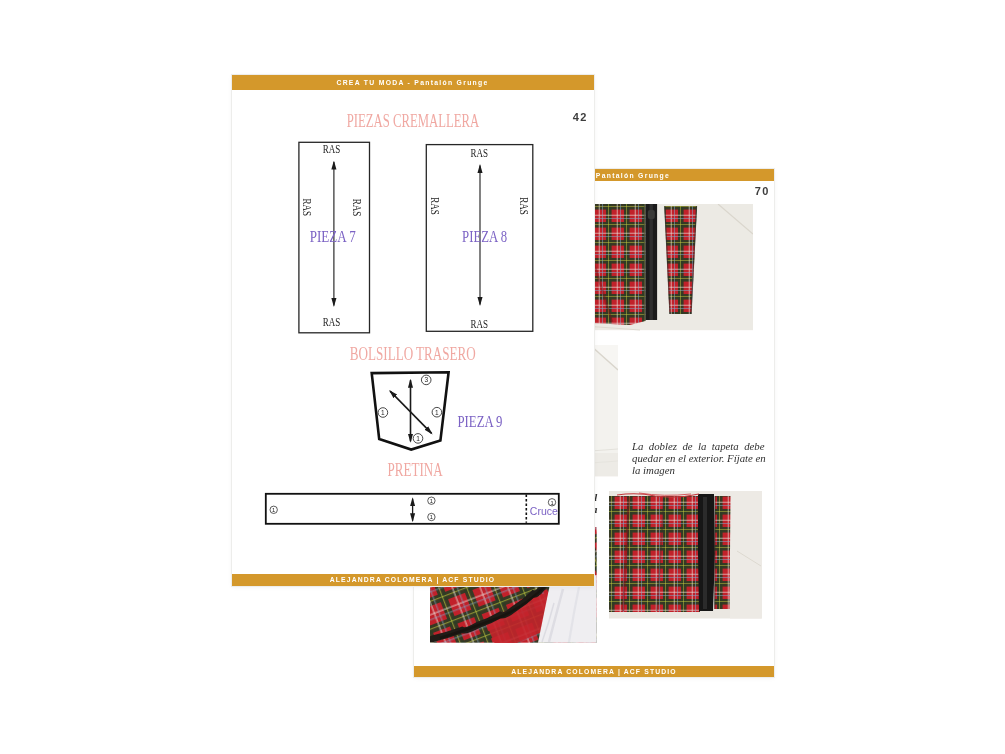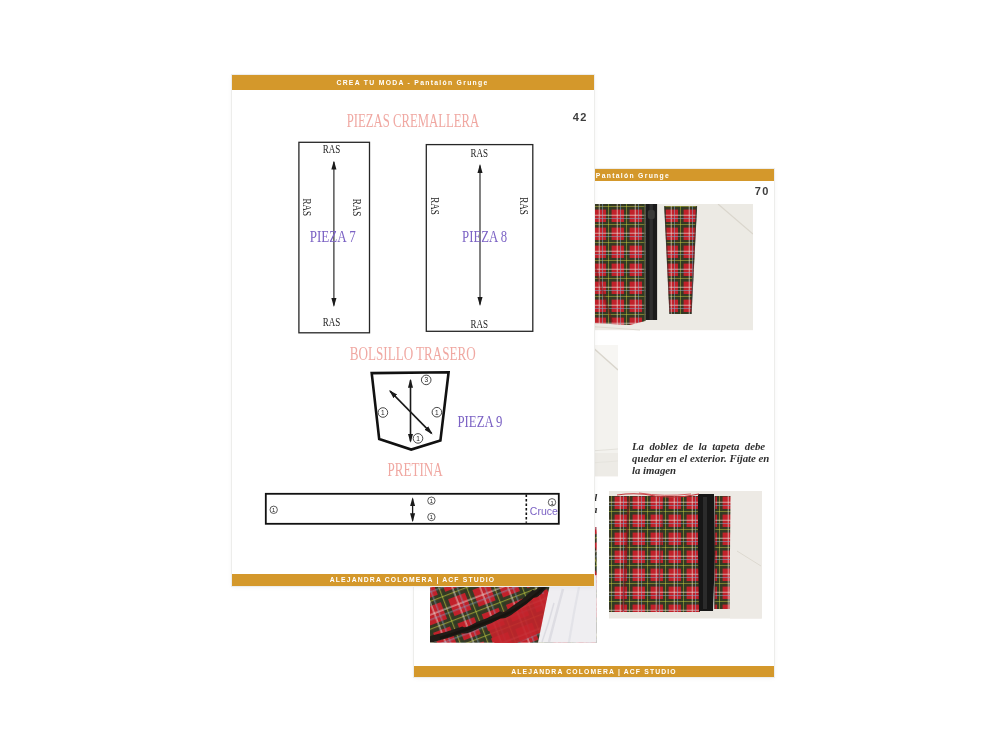--- a/index.html
+++ b/index.html
@@ -76,21 +76,21 @@
     <g>
         <rect width="54" height="131.3" fill="#f3f2ee"></rect>
        <polygon points="26,0 54,0 54,25" fill="#f7f6f3"></polygon>
        <line x1="26" y1="0" x2="54" y2="25" stroke="#d9d5cc" stroke-width="1.4"></line>
        <rect y="108" width="54" height="23.3" fill="#edebe6"></rect>
        <line x1="0" y1="108" x2="54" y2="104" stroke="#e3e1db" stroke-width="1"></line>
        <line x1="0" y1="120" x2="54" y2="116" stroke="#e6e4de" stroke-width="1"></line>
       </g>
   </svg>
 
-  <div class="abs serif" style="left:218px;top:272.5px;width:131px;font-size:10.8px;line-height:11.9px;font-style:italic;font-weight:bold;color:#2f2f2f;text-align:justify;">La&nbsp;&nbsp;doblez&nbsp;&nbsp;de&nbsp;&nbsp;la&nbsp;&nbsp;tapeta&nbsp;&nbsp;debe quedar&nbsp;en&nbsp;el&nbsp;exterior.&nbsp;Fíjate&nbsp;en la imagen</div>
+  <div class="abs serif" style="left:218px;top:272.5px;width:131px;font-size:10.8px;line-height:11.9px;font-style:italic;font-weight:normal;color:#2f2f2f;text-align:justify;">La&nbsp;&nbsp;doblez&nbsp;&nbsp;de&nbsp;&nbsp;la&nbsp;&nbsp;tapeta&nbsp;&nbsp;debe quedar&nbsp;en&nbsp;el&nbsp;exterior.&nbsp;Fíjate&nbsp;en la imagen</div>
 
   <div class="abs serif" style="left:169.3px;top:322.5px;width:14px;font-size:10.8px;line-height:12px;font-style:italic;font-weight:bold;color:#2f2f2f;text-align:right;">-l<br>a</div>
 
   <svg class="abs" style="left:16px;top:358.5px;" width="166.7" height="115.7" viewBox="0 0 166.7 115.7">
 
     <g>
         <rect width="166.7" height="115.7" fill="url(#tartanR)"></rect>
        <rect x="58" y="76" width="78" height="34" fill="#c3242b" opacity="0.9" transform="rotate(-24 97 93)"></rect>
       </g>
 

